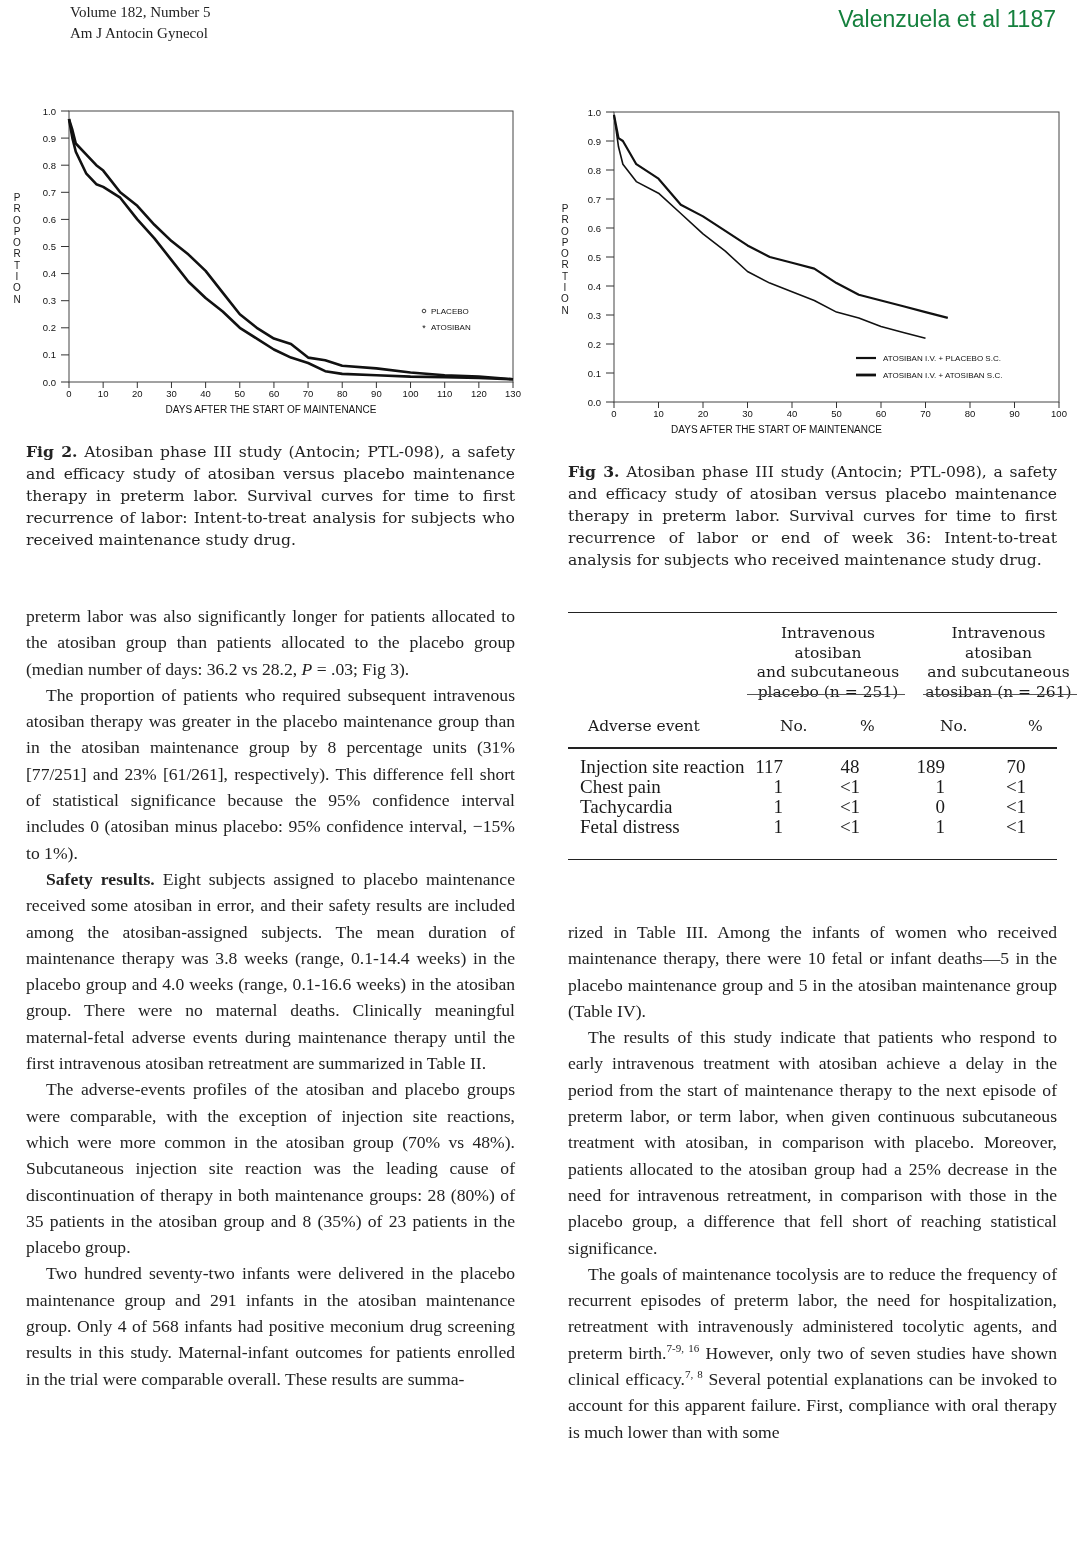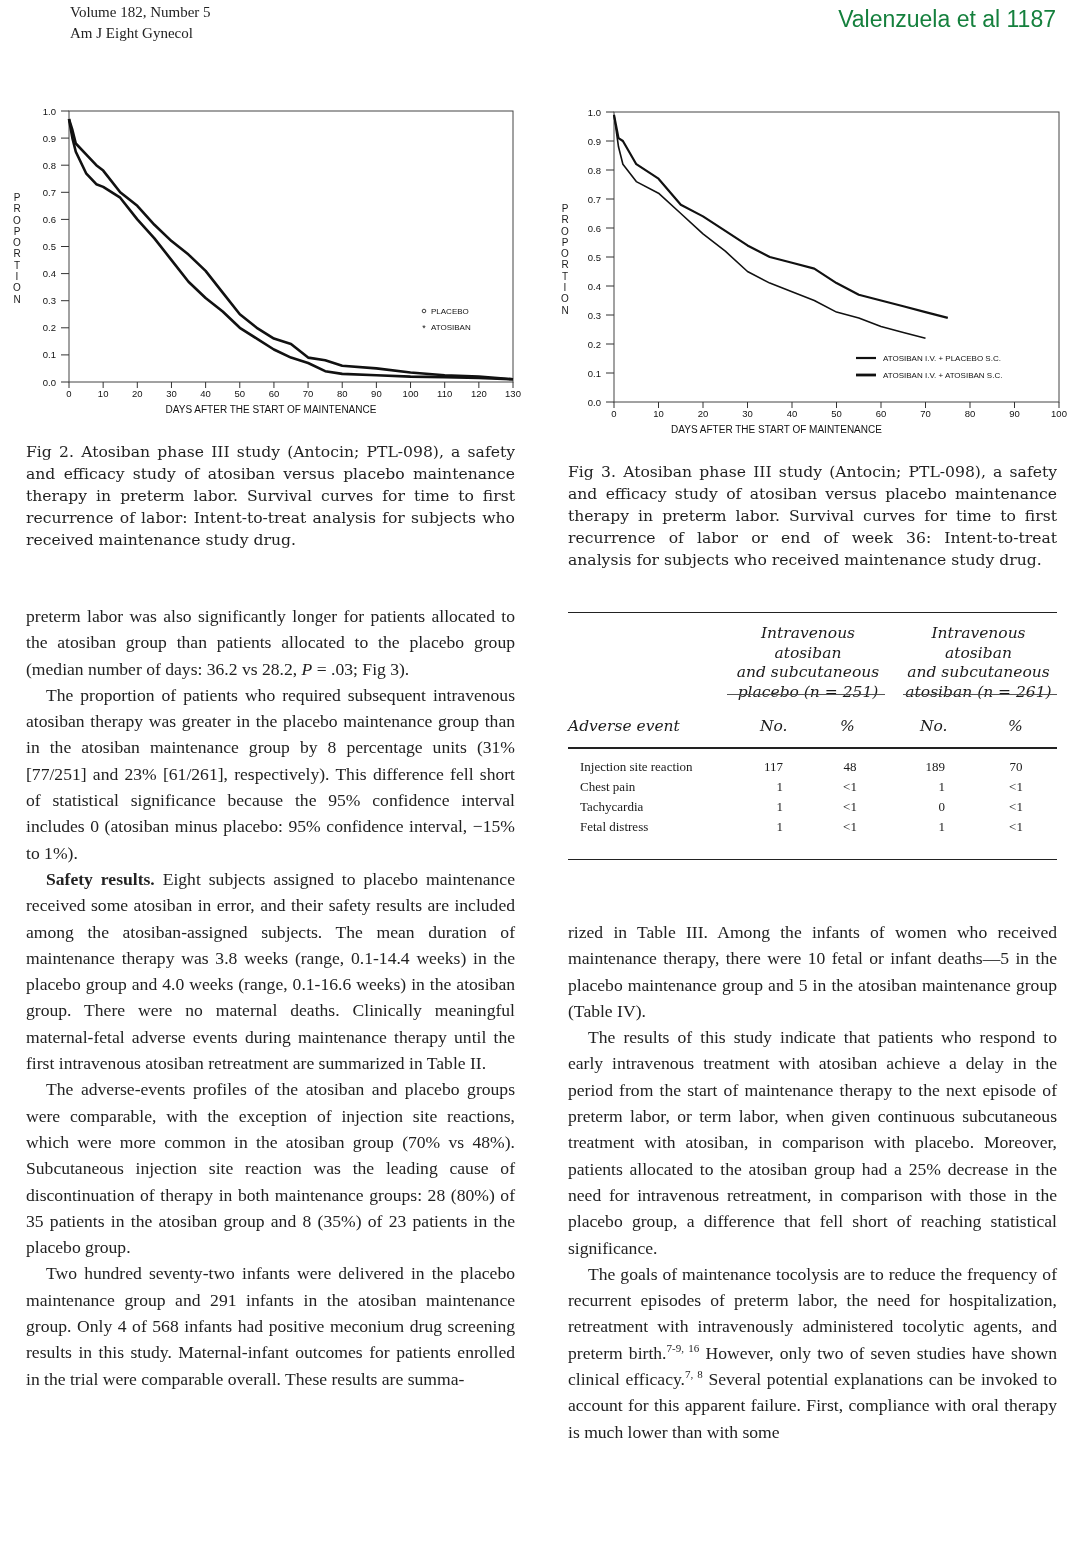--- a/index.html
+++ b/index.html
@@ -5,39 +5,39 @@
   html,body{margin:0;padding:0;background:#fff;}
   body{width:1080px;height:1559px;position:relative;overflow:hidden;color:#1a1a1a;}
   .serif{font-family:"DejaVu Serif","Liberation Serif",serif;}
   .lserif{font-family:"Liberation Serif","DejaVu Serif",serif;}
   .sans{font-family:"Liberation Sans","DejaVu Sans",sans-serif;}
   .abs{position:absolute;}
   .hdr-left{left:26px;top:2px;font-size:15px;line-height:21px;color:#222;margin-left:44px;}
   .hdr-right{right:24px;top:6px;font-size:23px;color:#15803d;margin-left:24px;}
   svg text{font-family:"Liberation Sans","DejaVu Sans",sans-serif;fill:#111;}
   .caption{font-size:15.6px;line-height:22px;text-align:justify;color:#222;}
-  .caption b{font-weight:normal;}
+  .caption b{font-weight:bold;}
   .body-text{font-size:17.6px;line-height:26.3px;text-align:justify;color:#222;}
   .body-text p{margin:0;font-family:Liberation Serif, serif;}
   .body-text p.ind{text-indent:20px;}
   .col-left{left:26px;width:489px;}
   .col-right{left:568px;width:489px;}
   .tbl-title{font-size:17.5px;}
   .tbl-title b{font-weight:bold;}
-  .it{font-style:italic;}
+  .it{margin-left:20px;}
   .comment-h{font-size:18px;font-weight:bold;}
   sup{font-size:11px;line-height:0;}
   .rotlabel{font-size:10px;line-height:11.3px;text-align:center;width:12px;}
 </style>
 </head>
 <body>
 
 <div class="abs hdr-left lserif">
   <div>Volume 182, Number 5</div>
-  <div>Am J Eight Gynecol</div>
+  <div>Am J Antocin Gynecol</div>
 </div>
 <div class="abs hdr-right sans">Valenzuela et al  1187</div>
 
 <svg class="abs" id="fig2svg" style="left:0;top:100px;" width="540" height="320" viewBox="0 100 540 320">
     <rect x="69" y="111" width="444" height="271" fill="none" stroke="#444" stroke-width="1"></rect>
     <line x1="61" y1="382" x2="69" y2="382" stroke="#333" stroke-width="1"></line>
     <text x="56" y="385.5" font-size="9.5" text-anchor="end">0.0</text>
     <line x1="61" y1="354.9" x2="69" y2="354.9" stroke="#333" stroke-width="1"></line>
     <text x="56" y="358.4" font-size="9.5" text-anchor="end">0.1</text>
     <line x1="61" y1="327.8" x2="69" y2="327.8" stroke="#333" stroke-width="1"></line>
@@ -185,21 +185,21 @@
     <div style="position:absolute;left:335px;width:154px;top:81px;border-top:1px solid #555;"></div>
   </div>
   <div class="serif it" style="position:relative;height:38px;font-size:15.5px;">
     <span style="position:absolute;left:0;top:8px;">Adverse event</span>
     <span style="position:absolute;left:192px;top:8px;">No.</span>
     <span style="position:absolute;left:272px;top:8px;">%</span>
     <span style="position:absolute;left:352px;top:8px;">No.</span>
     <span style="position:absolute;left:440px;top:8px;">%</span>
   </div>
   <div style="border-top:2.5px solid #222;"></div>
-  <div id="t2rows" class="lserif" style="position:relative;height:96px;font-size:13px;line-height:20px;padding-top:8px;">
+  <div id="t2rows" class="lserif" style="position:relative;height:96px;font-size:19px;line-height:20px;padding-top:8px;">
       <div style="position: relative; height: 20px;">
         <span style="position: absolute; left: 12px;">Injection site reaction</span>
         <span style="position: absolute; right: 274px;">117</span>
         <span style="position: absolute; left: 270px; width: 24px; text-align: center;">48</span>
         <span style="position: absolute; right: 112px;">189</span>
         <span style="position: absolute; left: 436px; width: 24px; text-align: center;">70</span>
       </div>
       <div style="position: relative; height: 20px;">
         <span style="position: absolute; left: 12px;">Chest pain</span>
         <span style="position: absolute; right: 274px;">1</span>

